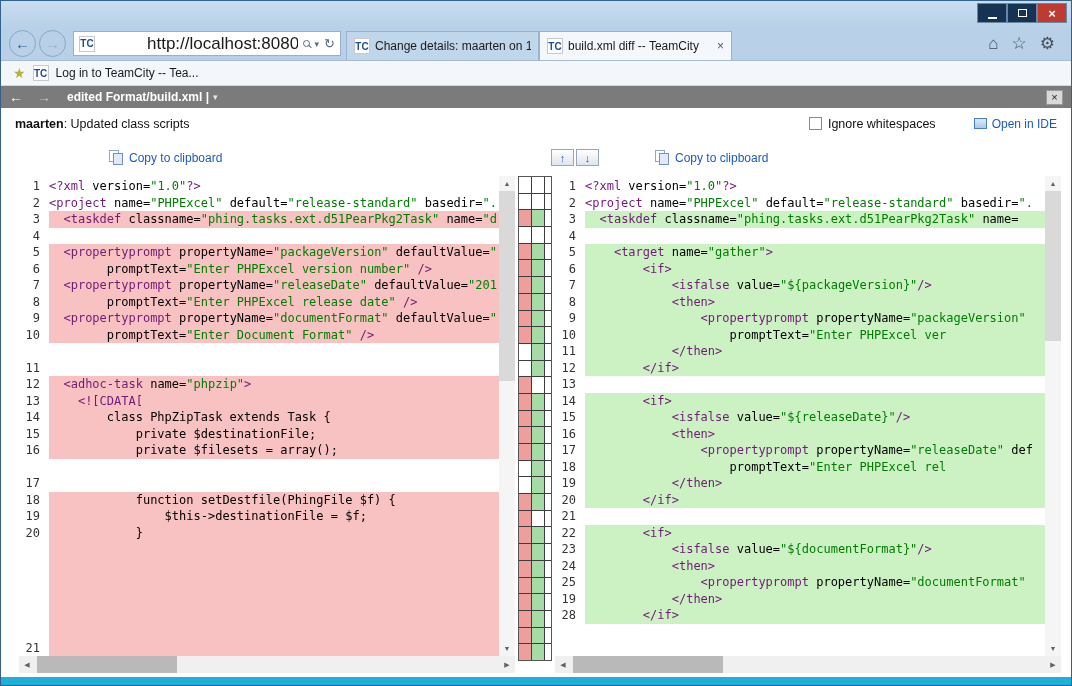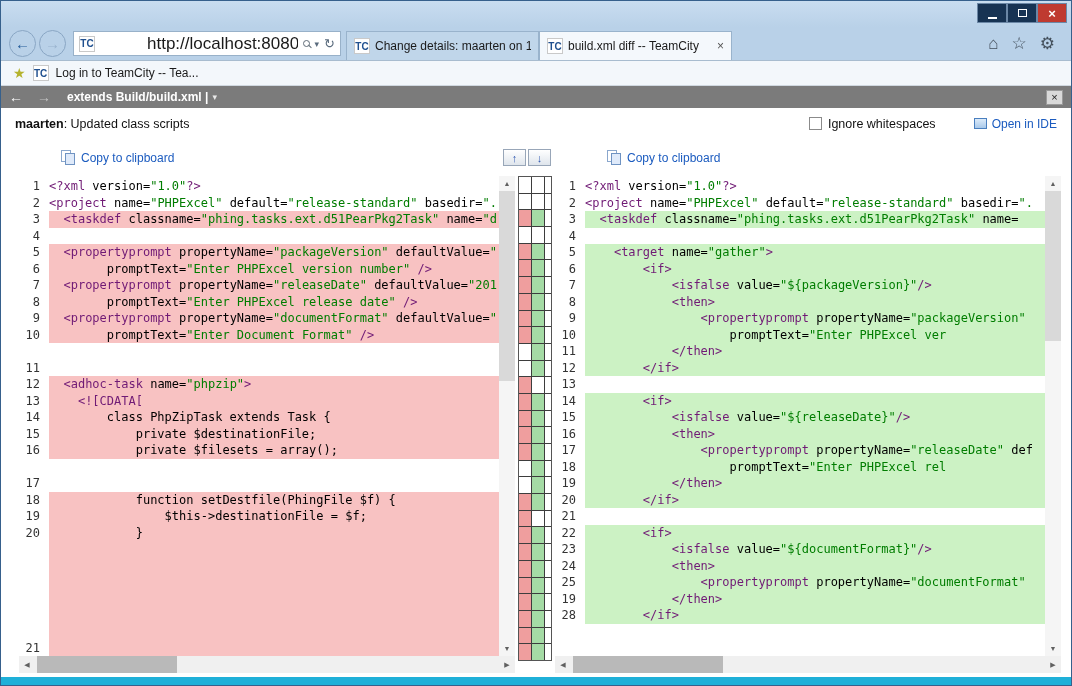--- a/index.html
+++ b/index.html
@@ -53,21 +53,21 @@
   .db-close { margin-left:auto; width:17px; height:15px; background:#d9d9d9; border:1px solid #9a9a9a; color:#222; font-size:11px; line-height:13px; text-align:center; cursor:pointer; }
 
   .inforow { height:31px; flex:none; display:flex; align-items:center; padding:15px 14px; font-size:12.5px; color:#111; }
   .author { font-weight:bold; }
   .spacer { flex:1; }
   .cb { width:13px; height:13px; border:1px solid #8b8b8b; background:#fff; margin-right:6px; cursor:pointer; }
   .cb-label { margin-right:38px; }
   .ide-icon { width:13px; height:11px; border:1px solid #4a7fbf; background:linear-gradient(#dcebfa,#a9c9ea); margin-right:5px; }
   .link { color:#1b5bbf; text-decoration:none; font-size:12px; cursor:pointer; }
 
-  .copyrow { height:37px; flex:none; display:grid; grid-template-columns:18px 480px 16px 40px 490px 16px 10px; align-items:center; }
+  .copyrow { height:37px; flex:none; display:grid; grid-template-columns:18px 480px 16px 40px 490px 16px 10px; align-items:center;margin-left:48px; }
   .copyleft { grid-column:2; display:flex; align-items:center; gap:6px; margin-left:42px; }
   .udwrap { grid-column:3 / span 2; display:flex; justify-content:center; gap:2px; }
   .copyright { grid-column:5; display:flex; align-items:center; gap:6px; margin-left:52px; }
   .udbtn { width:23px; height:17px; border:1px solid #98a6b8; background:linear-gradient(#ffffff,#dfe5ec); color:#2d55b0; font-size:11px; display:flex; align-items:center; justify-content:center; padding:0; cursor:pointer; font-family:inherit; }
   .copy-icon { position:relative; width:14px; height:15px; flex:none; }
   .copy-icon::before { content:""; position:absolute; left:0; top:0; width:8px; height:10px; border:1px solid #8aa7cd; background:#fff; }
   .copy-icon::after { content:""; position:absolute; left:4px; top:3px; width:8px; height:10px; border:1px solid #6f93c2; background:#dfeafa; }
 
   
   .diffgrid { flex:none; display:grid; grid-template-columns:18px 480px 16px 40px 490px 16px 10px; grid-template-rows:480px 17px; }
@@ -166,21 +166,21 @@
     <span class="fav-star">★</span>
     <span class="tc-icon">TC</span>
     <span class="fav-label">Log in to TeamCity -- Tea...</span>
   </div>
 
   <div class="page">
 
     <div class="diffbar">
       <span class="db-arrow">←</span>
       <span class="db-arrow fwd">→</span>
-      <span class="db-title">extends Build/build.xml |</span>
+      <span class="db-title">edited Format/build.xml |</span>
       <span class="db-caret">▾</span>
       <span class="db-close">×</span>
     </div>
 
     <div class="inforow">
       <span class="author">maarten</span>
       <span class="summary">: Updated class scripts</span>
       <span class="spacer"></span>
       <span class="cb"></span>
       <span class="cb-label">Ignore whitespaces</span>

